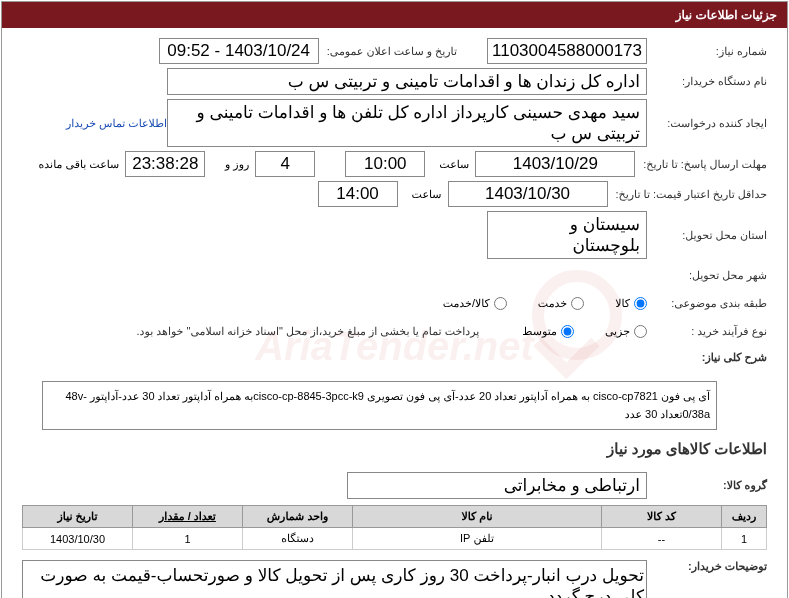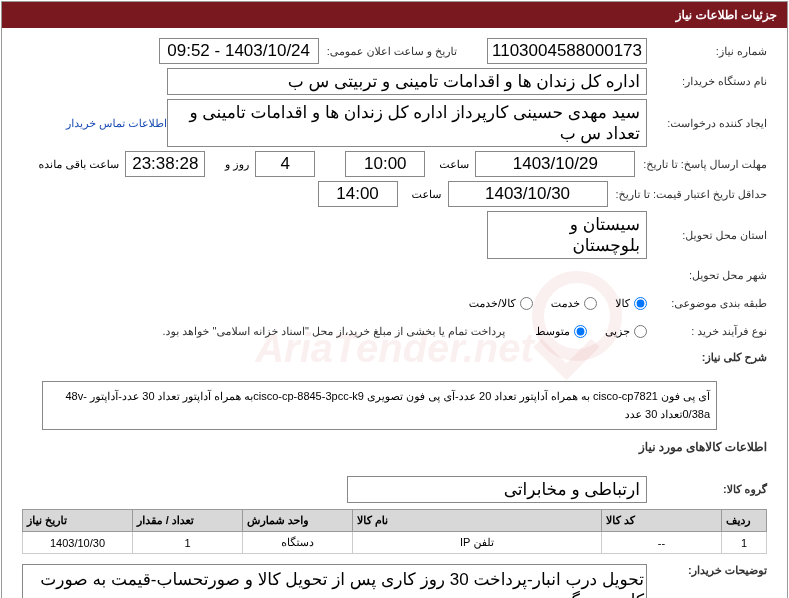--- a/index.html
+++ b/index.html
@@ -14,27 +14,27 @@
 .label { color: #333; font-size: 11px; min-width: 120px; text-align: right; padding-left: 8px; }
 .label-bold { font-weight: bold; color: #333; }
 .field { border: 1px solid #888; padding: 2px 6px; background: #fff; font-size: 17px; min-height: 20px; display: inline-flex; align-items: center; text-align: center; justify-content: center; }
 .w-long { width: 480px; }
 .w-med { width: 160px; }
 .w-small { width: 80px; text-align: right; }
 .w-tiny { width: 60px; }
 .link { color: #1a4db3; cursor: pointer; }
 .gap { margin-left: 10px; }
 .radio-group { display: flex; align-items: center; gap: 18px; }
-.radio-item { display: flex; align-items: center; gap: 4px; }
+.radio-item { display: flex; align-items: center; gap: 4px; margin-left: 13px; }
 .radio-item input { margin: 0; }
 .note { color: #333; font-size: 11px; }
 .desc-box { border: 1px solid #888; padding: 6px; margin: 6px 50px 10px 20px; font-size: 11px; line-height: 1.6; text-align: right; min-height: 40px; }
-.section-title { font-weight: bold; color: #333; font-size: 12px; margin: 8px 0 22px 0; }
+.section-title { font-weight: bold; color: #333; font-size: 15px; margin: 8px 0 14px 0; }
 table { border-collapse: collapse; width: 100%; margin-top: 6px; }
-table th { background: #d8d8d8; border: 1px solid #999; padding: 4px; font-size: 11px; font-weight: bold; text-align: left; }
+table th { background: #d8d8d8; border: 1px solid #999; padding: 4px; font-size: 11px; font-weight: bold; text-align: center; }
 table td { border: 1px solid #ccc; padding: 4px; font-size: 11px; text-align: center; background: #fff; }
 .btn-row { text-align: center; padding: 8px; border-top: 1px solid #ccc; margin-top: 4px; }
 .btn { border: 1px solid #7a1820; background: linear-gradient(#fdf0f0, #f8d8d8); padding: 3px 16px; font-size: 11px; cursor: pointer; font-family: Tahoma; margin: 0 3px; }
 .label-sm { min-width: 50px; font-size: 11px; padding: 0 6px; }
 </style>
 </head>
 <body>
 
 <div class="container">
   <div class="header">
@@ -52,21 +52,21 @@
       <span class="field w-med">1403/10/24 - 09:52</span>
     </div>
 
     <div class="row">
       <span class="label">نام دستگاه خریدار:</span>
       <span class="field w-long" style="text-align:right; justify-content:flex-start;">اداره کل زندان ها و اقدامات تامینی و تربیتی س ب</span>
     </div>
 
     <div class="row">
       <span class="label">ایجاد کننده درخواست:</span>
-      <span class="field w-long" style="text-align:right; justify-content:flex-start;">سید مهدی حسینی کارپرداز اداره کل زندان ها و اقدامات تامینی و تعداد س ب</span>
+      <span class="field w-long" style="text-align:right; justify-content:flex-start;">سید مهدی حسینی کارپرداز اداره کل تلفن ها و اقدامات تامینی و تربیتی س ب</span>
       <span class="link gap">اطلاعات تماس خریدار</span>
     </div>
 
     <div class="row">
       <span class="label">مهلت ارسال پاسخ: تا تاریخ:</span>
       <span class="field w-med">1403/10/29</span>
       <span class="label-sm">ساعت</span>
       <span class="field w-small">10:00</span>
       <span style="width:30px;"></span>
       <span class="field w-tiny">4</span>
@@ -136,21 +136,21 @@
       <span class="field" style="width:300px; text-align:left; justify-content:flex-start;">ارتباطی و مخابراتی</span>
     </div>
 
     <table>
       <thead>
         <tr>
           <th style="width:45px;">ردیف</th>
           <th style="width:120px;">کد کالا</th>
           <th>نام کالا</th>
           <th style="width:110px;">واحد شمارش</th>
-          <th style="width:110px;">تعداد / مقدار</th>
+          <th style="width:110px;text-decoration:underline;">تعداد / مقدار</th>
           <th style="width:110px;">تاریخ نیاز</th>
         </tr>
       </thead>
       <tbody>
         <tr>
           <td>1</td>
           <td>--</td>
           <td>تلفن IP</td>
           <td>دستگاه</td>
           <td>1</td>

